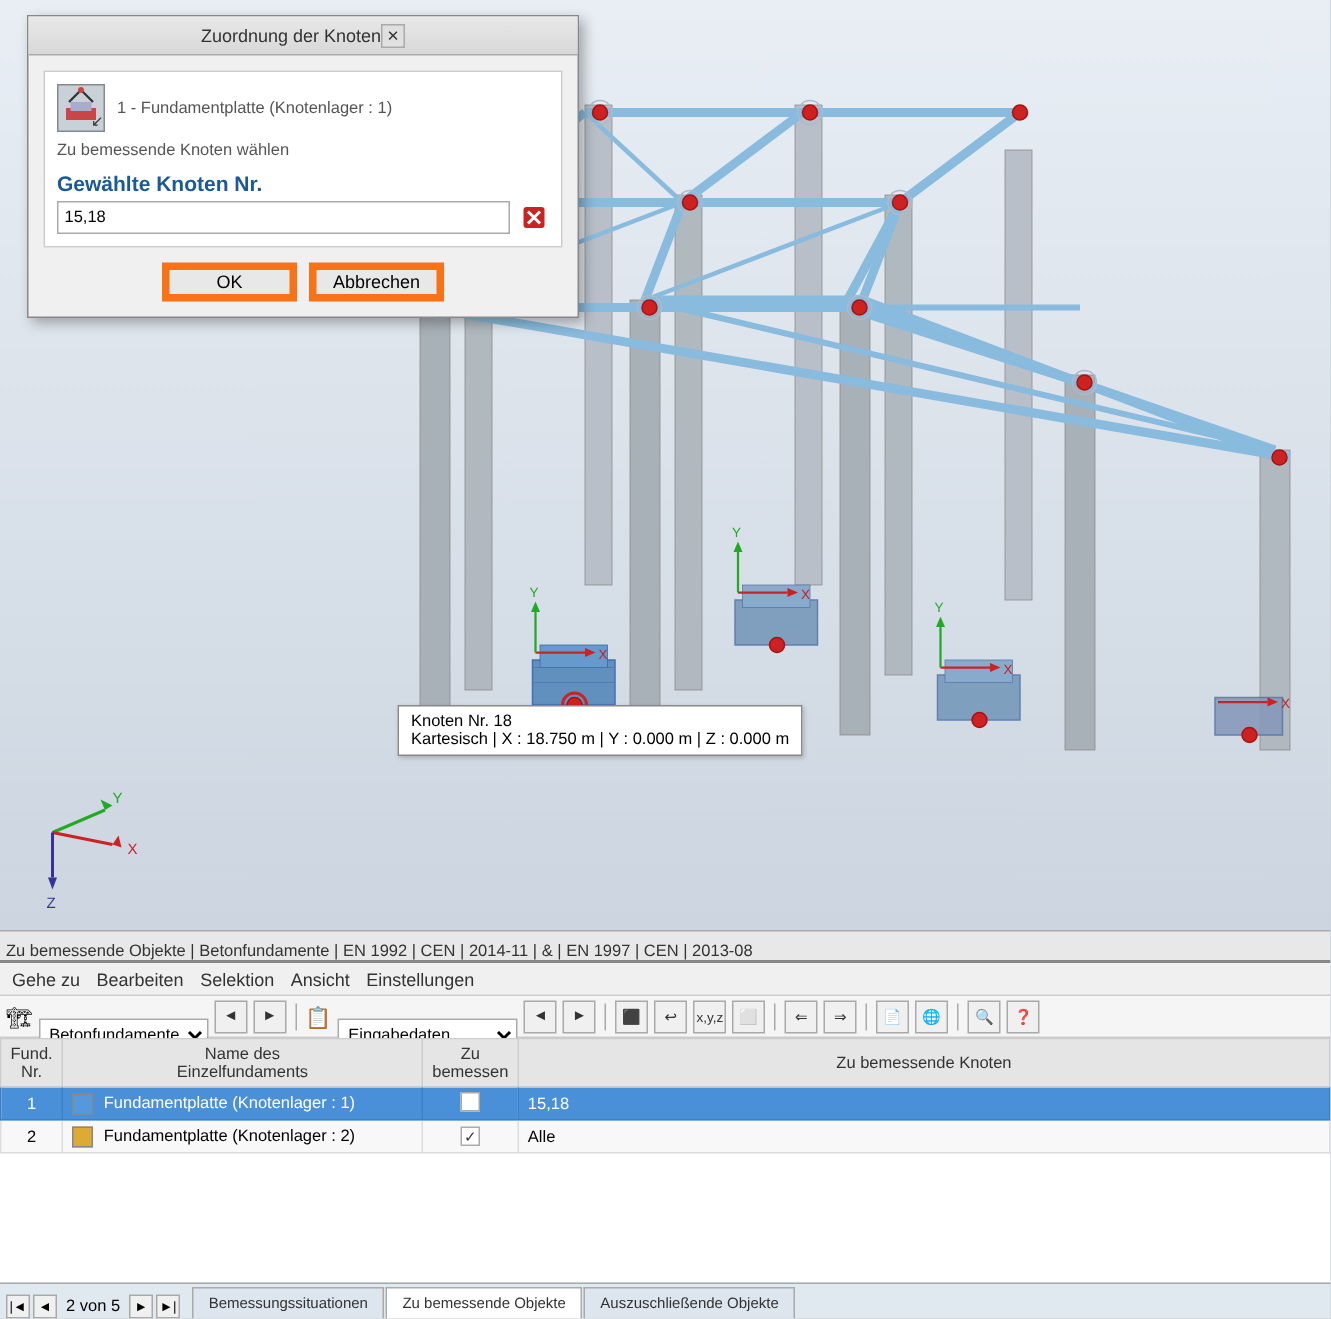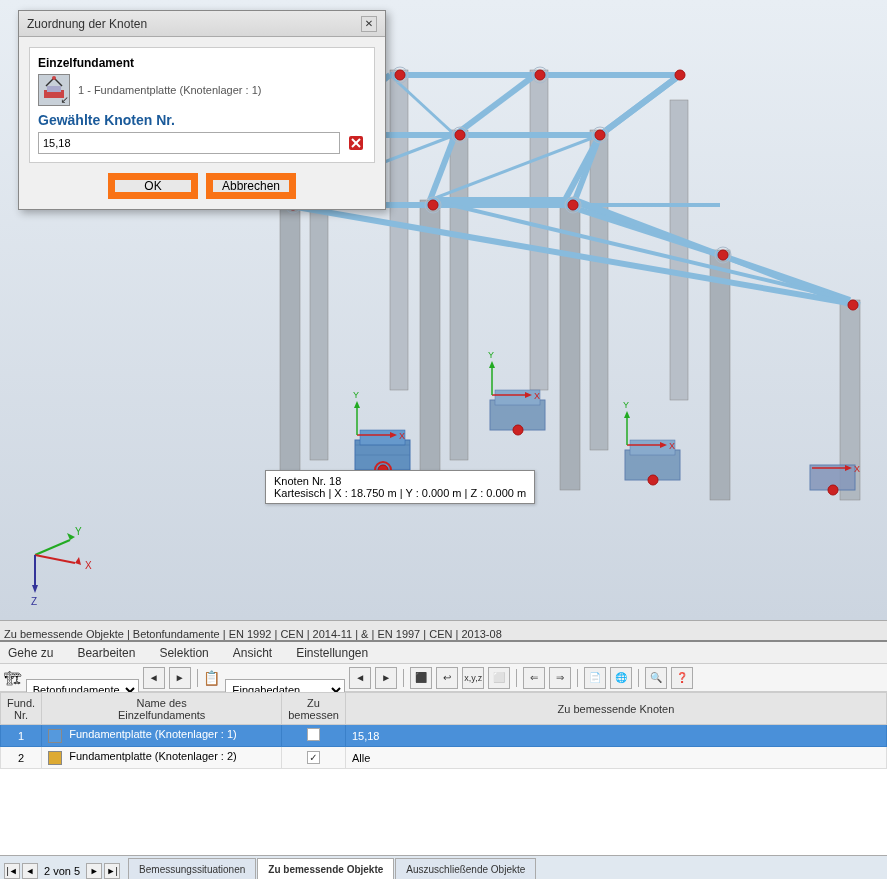--- a/index.html
+++ b/index.html
@@ -52,21 +52,21 @@
       flex-direction: column;
     }
 
     .menu-bar {
       height: 22px;
       background: #f0f0f0;
       border-bottom: 1px solid #ccc;
       display: flex;
       align-items: center;
       padding: 0 4px;
-      gap: 16px;
+      gap: 3px;
     }
 
     .menu-bar span {
       cursor: pointer;
       padding: 2px 4px;
       color: #333;
     }
 
     .toolbar-row {
       height: 28px;
@@ -171,21 +171,21 @@
       background: #dde5ef;
       cursor: pointer;
       margin-right: 1px;
       height: 21px;
       display: flex;
       align-items: center;
     }
 
     .bottom-tab.active {
       background: white;
-      font-weight: bold;
+      font-weight: normal;
     }
 
     .bottom-nav {
       height: 22px;
       background: #e8eef4;
       border-top: 1px solid #aaa;
       display: flex;
       align-items: center;
       padding: 0 4px;
       gap: 2px;
@@ -215,21 +215,21 @@
       box-shadow: 3px 3px 8px rgba(0,0,0,0.3);
       z-index: 100;
     }
 
     .dialog-titlebar {
       height: 26px;
       background: linear-gradient(180deg, #e8e8e8 0%, #d8d8d8 100%);
       border-bottom: 1px solid #aaa;
       display: flex;
       align-items: center;
-      justify-content: space-between;
+      justify-content: center;
       padding: 0 8px;
       font-size: 12px;
       color: #333;
     }
 
     .dialog-close {
       width: 16px;
       height: 16px;
       background: #e0e0e0;
       border: 1px solid #aaa;
@@ -323,21 +323,21 @@
     .dialog-buttons {
       display: flex;
       justify-content: center;
       gap: 8px;
       margin-top: 10px;
     }
 
     .dialog-btn {
       width: 90px;
       height: 26px;
-      border: 7px solid #f97316;
+      border: 5px solid #f97316;
       background: #e8e8e8;
       cursor: pointer;
       font-size: 12px;
       display: flex;
       align-items: center;
       justify-content: center;
     }
 
     
     .node-tooltip {
@@ -637,38 +637,38 @@
   </div>
 </div>
 
 <div class="dialog">
   <div class="dialog-titlebar">
     <span>Zuordnung der Knoten</span>
     <div class="dialog-close">✕</div>
   </div>
   <div class="dialog-body">
     <div class="dialog-section">
-      <div class="dialog-label">Einzelfundament</div>
       <div class="dialog-row">
         <div class="dialog-icon">
 
           <svg width="28" height="28" viewBox="0 0 28 28">
             <rect x="4" y="14" width="20" height="8" fill="#cc2222" opacity="0.8"></rect>
             <rect x="7" y="10" width="14" height="6" fill="#aaaacc"></rect>
             <line x1="14" y1="2" x2="6" y2="10" stroke="#333" stroke-width="1.5"></line>
             <line x1="14" y1="2" x2="22" y2="10" stroke="#333" stroke-width="1.5"></line>
             <circle cx="14" cy="2" r="2" fill="#cc4444"></circle>
           </svg>
 
           <div style="position:absolute; bottom:0; right:0; font-size:10px; color:#333;">↙</div>
         </div>
         <div>
           <div class="dialog-dropdown">1 - Fundamentplatte (Knotenlager : 1)</div>
         </div>
       </div>
+      <div class="dialog-action-text">Zu bemessende Knoten wählen</div>
       <div class="dialog-field-label">Gewählte Knoten Nr.</div>
       <div class="dialog-input-row">
         <input class="dialog-input" type="text" value="15,18" style="">
         <button class="dialog-clear-btn">
           <svg width="16" height="16" viewBox="0 0 16 16">
             <rect width="14" height="14" x="1" y="1" fill="#cc2222" rx="2"></rect>
             <line x1="4" y1="4" x2="12" y2="12" stroke="white" stroke-width="2"></line>
             <line x1="12" y1="4" x2="4" y2="12" stroke="white" stroke-width="2"></line>
           </svg>
         </button>

